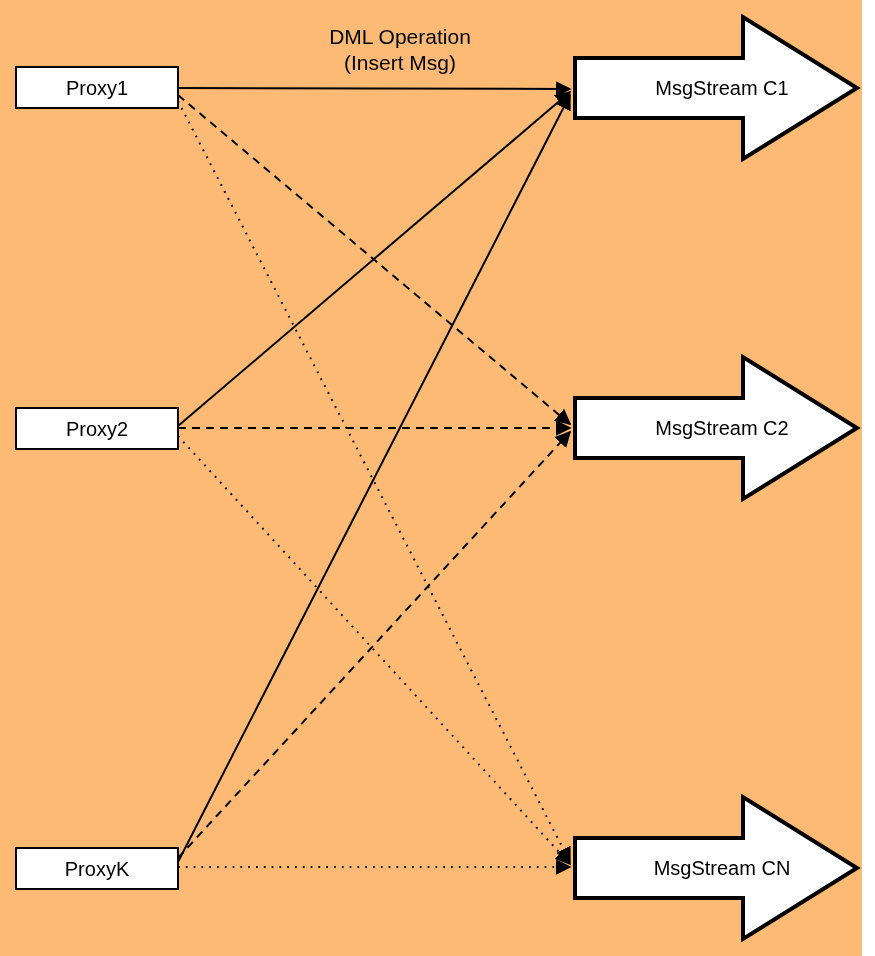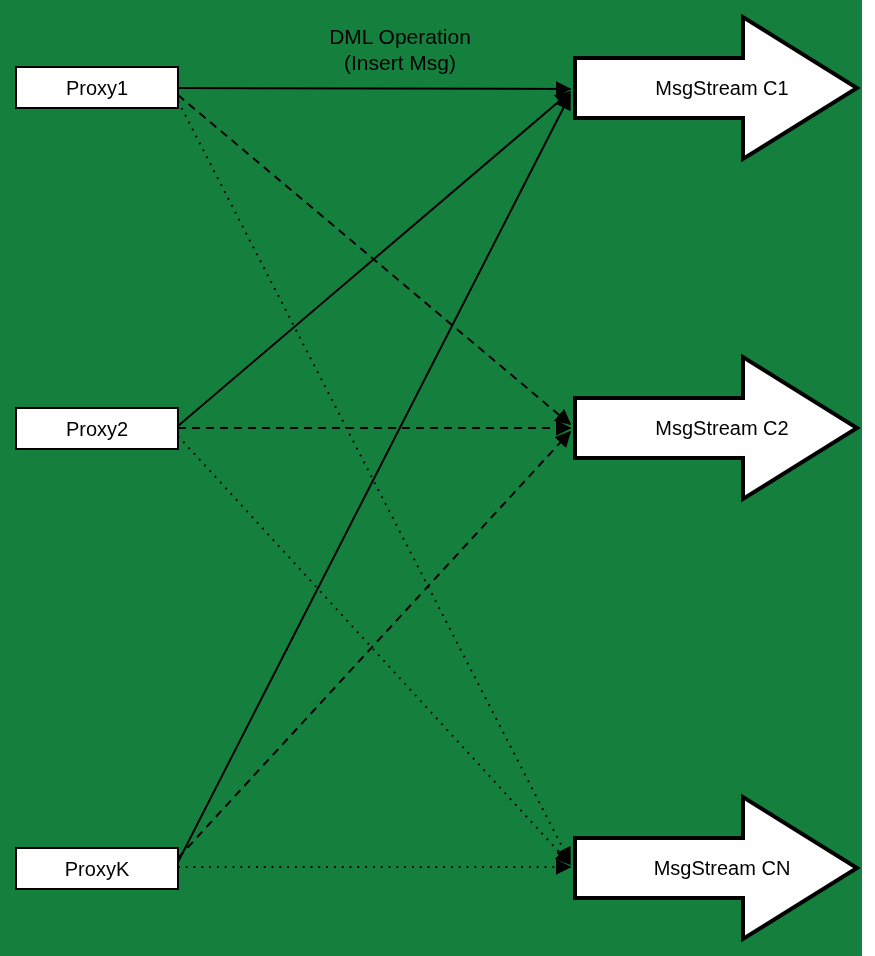--- a/index.html
+++ b/index.html
@@ -5,21 +5,21 @@
   html, body {
     margin: 0;
     padding: 0;
     background: #ffffff;
     font-family: "Liberation Sans", sans-serif;
   }
   .canvas {
     position: relative;
     width: 862px;
     height: 956px;
-    background: #15803d;
+    background: #fdba74;
     overflow: hidden;
   }
   svg { display: block; }
   .connector { stroke: #000000; stroke-width: 2; fill: none; }
   .connector.dashed { stroke-dasharray: 8 6; }
   .connector.dotted { stroke-dasharray: 1.8 6; }
   .node-box { fill: #ffffff; stroke: #000000; stroke-width: 2; }
   .block-arrow { fill: #ffffff; stroke: #000000; stroke-width: 4; stroke-linejoin: miter; }
   .label-text {
     font-family: "Liberation Sans", sans-serif;

